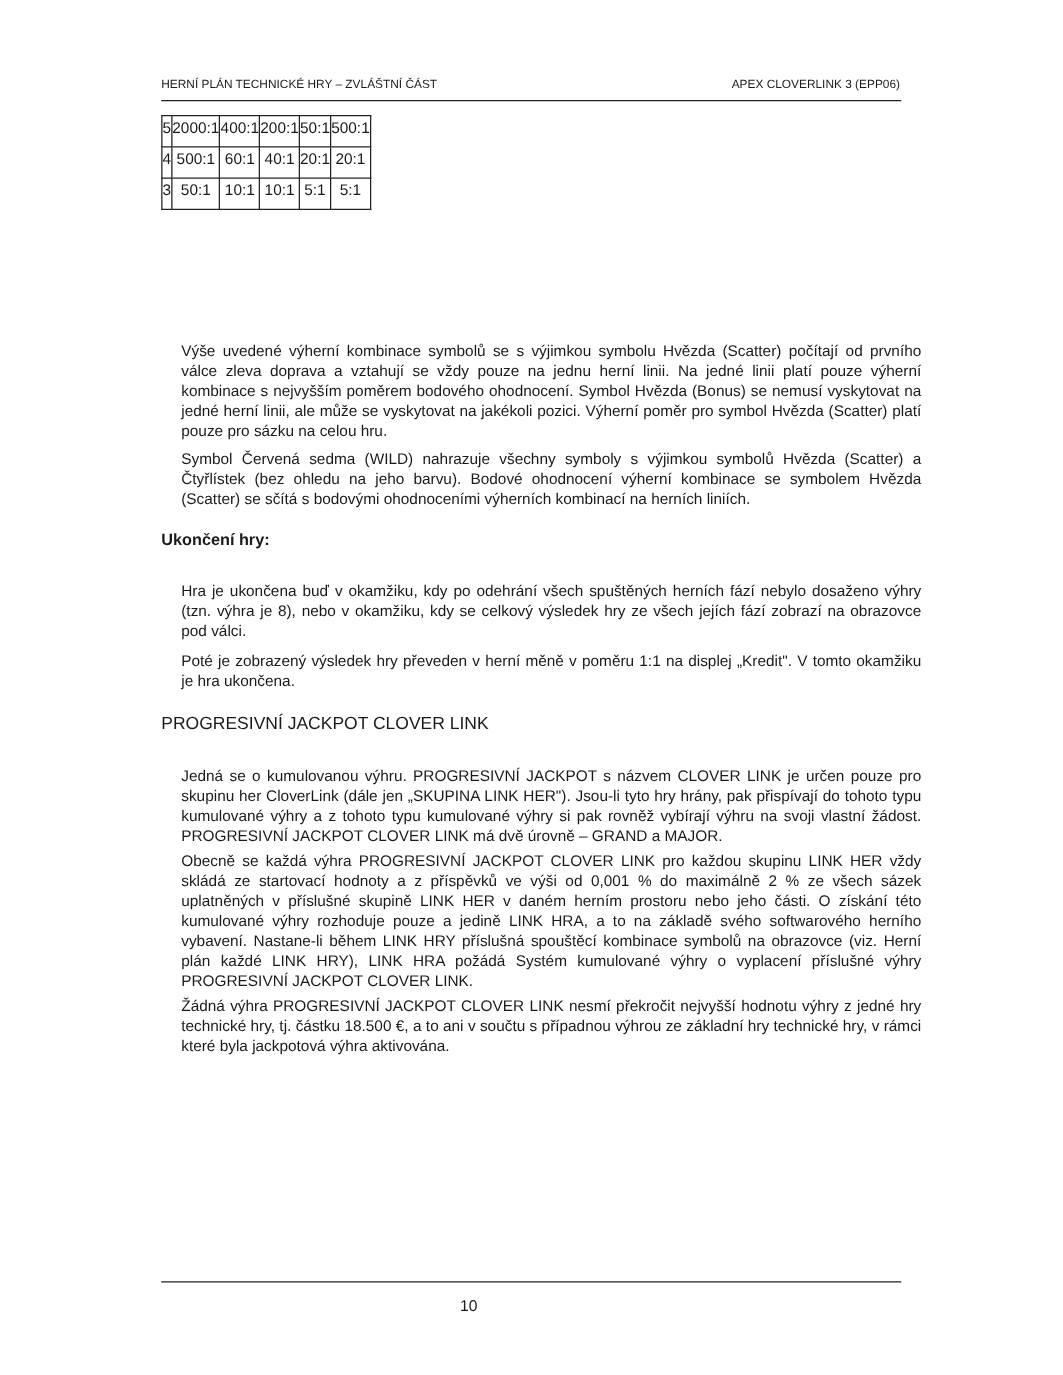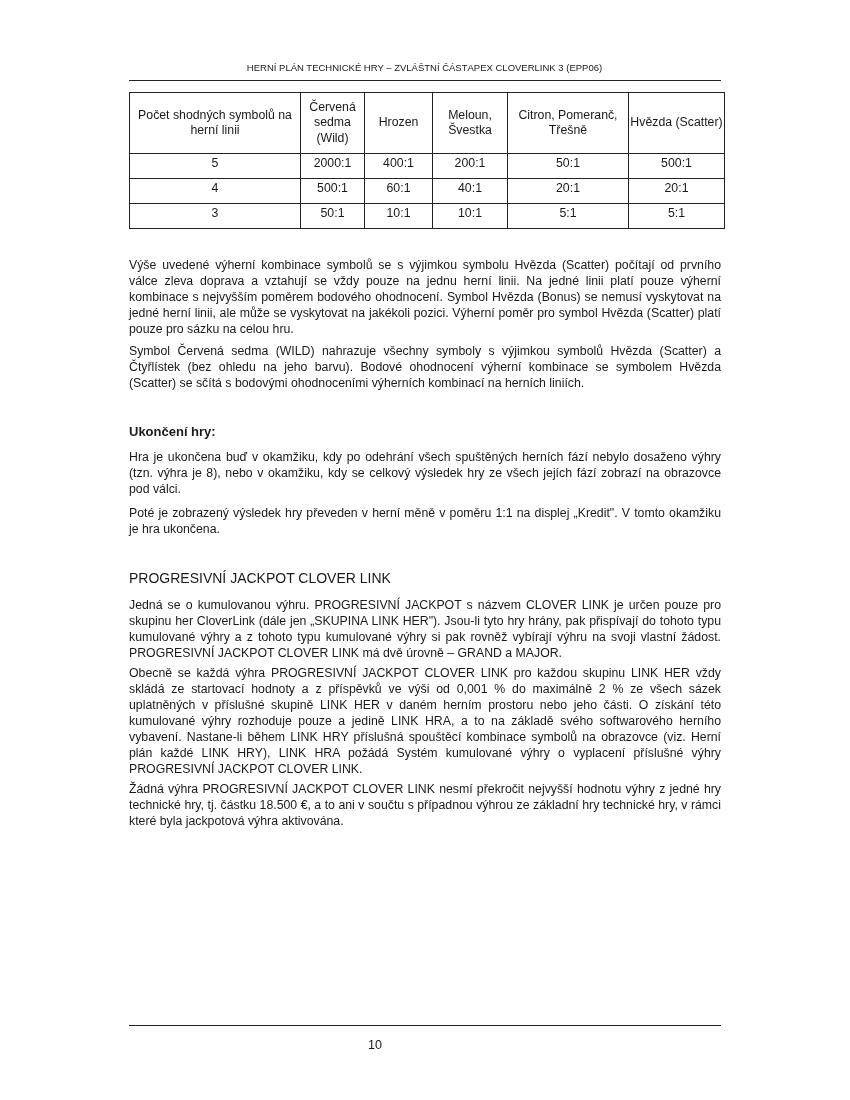--- a/index.html
+++ b/index.html
@@ -1,48 +1,40 @@
 <!DOCTYPE html>
 <html><head>
   <meta charset="utf-8">
   <style>
     html, body { margin: 0; padding: 0; background: #ffffff; }
     body { width: 850px; height: 1100px; position: relative; font-family: "Liberation Sans", sans-serif; color: #1a1a1a; }
-    .header { position: absolute; left: 129px; top: 62px; width: 591px; font-size: 9.5px; display: flex; justify-content: center; }
+    .header { position: absolute; left: 129px; top: 62px; width: 591px; font-size: 9.5px; display: flex; justify-content: space-between; }
     .header-rule { position: absolute; left: 129px; top: 80px; width: 592px; height: 0; border-top: 1.3px solid #222; }
     table.pay { position: absolute; left: 129px; top: 92px; border-collapse: collapse; font-size: 12.3px; }
     table.pay td { border: 1px solid #222; text-align: center; vertical-align: top; padding: 0; line-height: 15.5px; }
     table.pay tr.head td { height: 60px; vertical-align: middle; }
     table.pay tr.row td { height: 25px; padding-top: 2px; box-sizing: border-box; }
     .c0 { width: 170px; } .c1 { width: 63px; } .c2 { width: 67px; } .c3 { width: 74px; } .c4 { width: 120px; } .c5 { width: 95px; }
-    .para { position: absolute; left: 129px; width: 592px; font-size: 12.3px; line-height: 16px; text-align: justify; margin: 0; }
+    .para { position: absolute; left: 129px; width: 592px; font-size: 12.3px; line-height: 16px; text-align: justify; margin: 16px; }
     .heading { position: absolute; left: 129px; font-size: 13px; font-weight: bold; margin: 0; }
     .plain-heading { position: absolute; left: 129px; font-size: 14px; margin: 0; }
     .footer-rule { position: absolute; left: 129px; top: 1025px; width: 592px; border-top: 1.3px solid #222; }
     .page-num { position: absolute; left: 0; width: 750px; top: 1038px; text-align: center; font-size: 12.5px; }
   </style>
 </head>
 <body>
 
 <div class="header">
   <span>HERNÍ PLÁN TECHNICKÉ HRY – ZVLÁŠTNÍ ČÁST</span>
   <span>APEX CLOVERLINK 3 (EPP06)</span>
 </div>
 <div class="header-rule"></div>
 
 <table class="pay">
   <tbody>
-      <tr class="head">
-    <td class="c0">Počet shodných symbolů na herní linii</td>
-    <td class="c1">Červená sedma (Wild)</td>
-    <td class="c2">Hrozen</td>
-    <td class="c3">Meloun, Švestka</td>
-    <td class="c4">Citron, Pomeranč, Třešně</td>
-    <td class="c5">Hvězda (Scatter)</td>
-  </tr>
   <tr class="row">
     <td>5</td>
     <td>2000:1</td>
     <td>400:1</td>
     <td>200:1</td>
     <td>50:1</td>
     <td>500:1</td>
   </tr>
   <tr class="row">
     <td>4</td>

